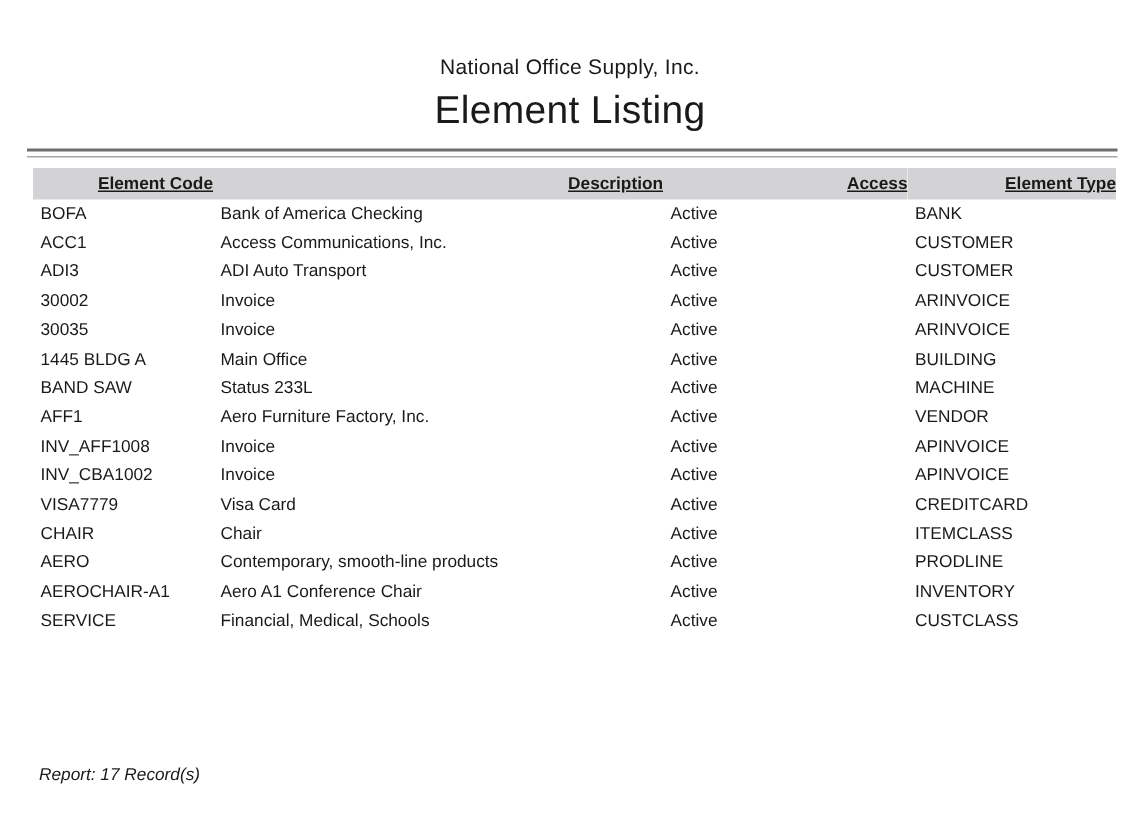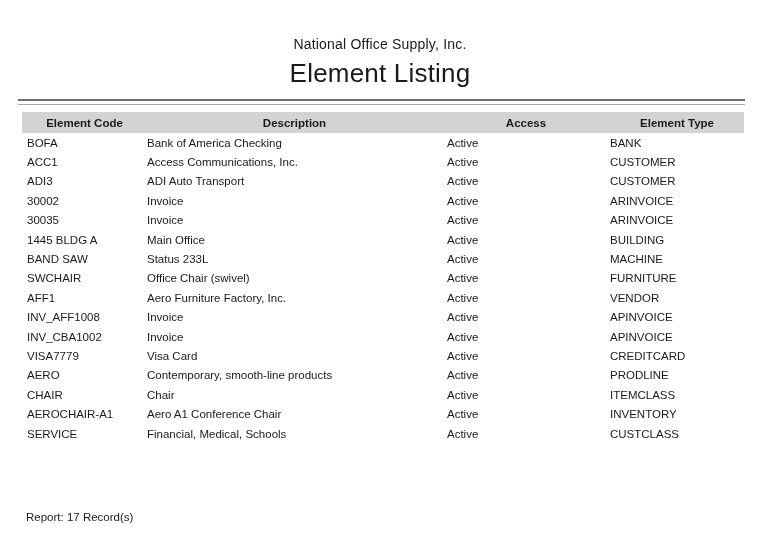--- a/index.html
+++ b/index.html
@@ -25,33 +25,33 @@
     border-bottom: 1px solid var(--rule-light, #a6a6a6);
   }
 
   table.report {
     position: absolute; top: 112px; left: 22px; width: 722px;
     border-collapse: collapse; table-layout: fixed;
     font-size: 11.5px;
   }
   table.report th {
     background: var(--band, #d3d3d5);
-    font-weight: bold; text-align: center;
+    font-weight: bold; text-decoration: underline; text-align: right;
     height: 21px; padding: 0 0 0 5px;
     white-space: nowrap; overflow: hidden;
   }
   table.report td {
     height: 19.4px; padding: 0 0 0 5px;
     white-space: nowrap; overflow: hidden;
     background: #ffffff;
   }
 
   .footer {
     position: absolute; left: 26px; top: 511px;
-    font-size: 11.5px;
+    font-style: italic; font-size: 11.5px;
   }
 </style>
 </head>
 <body>
 
 <div class="page">
 
   <div class="company">National Office Supply, Inc.</div>
 
   <div class="title">Element Listing</div>
@@ -116,26 +116,20 @@
     <td>BUILDING</td>
   </tr>
 
   <tr>
     <td>BAND SAW</td>
     <td>Status 233L</td>
     <td>Active</td>
     <td>MACHINE</td>
   </tr>
 
-  <tr>
-    <td>SWCHAIR</td>
-    <td>Office Chair (swivel)</td>
-    <td>Active</td>
-    <td>FURNITURE</td>
-  </tr>
 
   <tr>
     <td>AFF1</td>
     <td>Aero Furniture Factory, Inc.</td>
     <td>Active</td>
     <td>VENDOR</td>
   </tr>
 
 
   <tr>
@@ -153,31 +147,31 @@
   </tr>
 
   <tr>
     <td>VISA7779</td>
     <td>Visa Card</td>
     <td>Active</td>
     <td>CREDITCARD</td>
   </tr>
 
   <tr>
+    <td>CHAIR</td>
+    <td>Chair</td>
+    <td>Active</td>
+    <td>ITEMCLASS</td>
+  </tr>
+
+  <tr>
     <td>AERO</td>
     <td>Contemporary, smooth-line products</td>
     <td>Active</td>
     <td>PRODLINE</td>
-  </tr>
-
-  <tr>
-    <td>CHAIR</td>
-    <td>Chair</td>
-    <td>Active</td>
-    <td>ITEMCLASS</td>
   </tr>
 
   <tr>
     <td>AEROCHAIR-A1</td>
     <td>Aero A1 Conference Chair</td>
     <td>Active</td>
     <td>INVENTORY</td>
   </tr>
 
   <tr>

